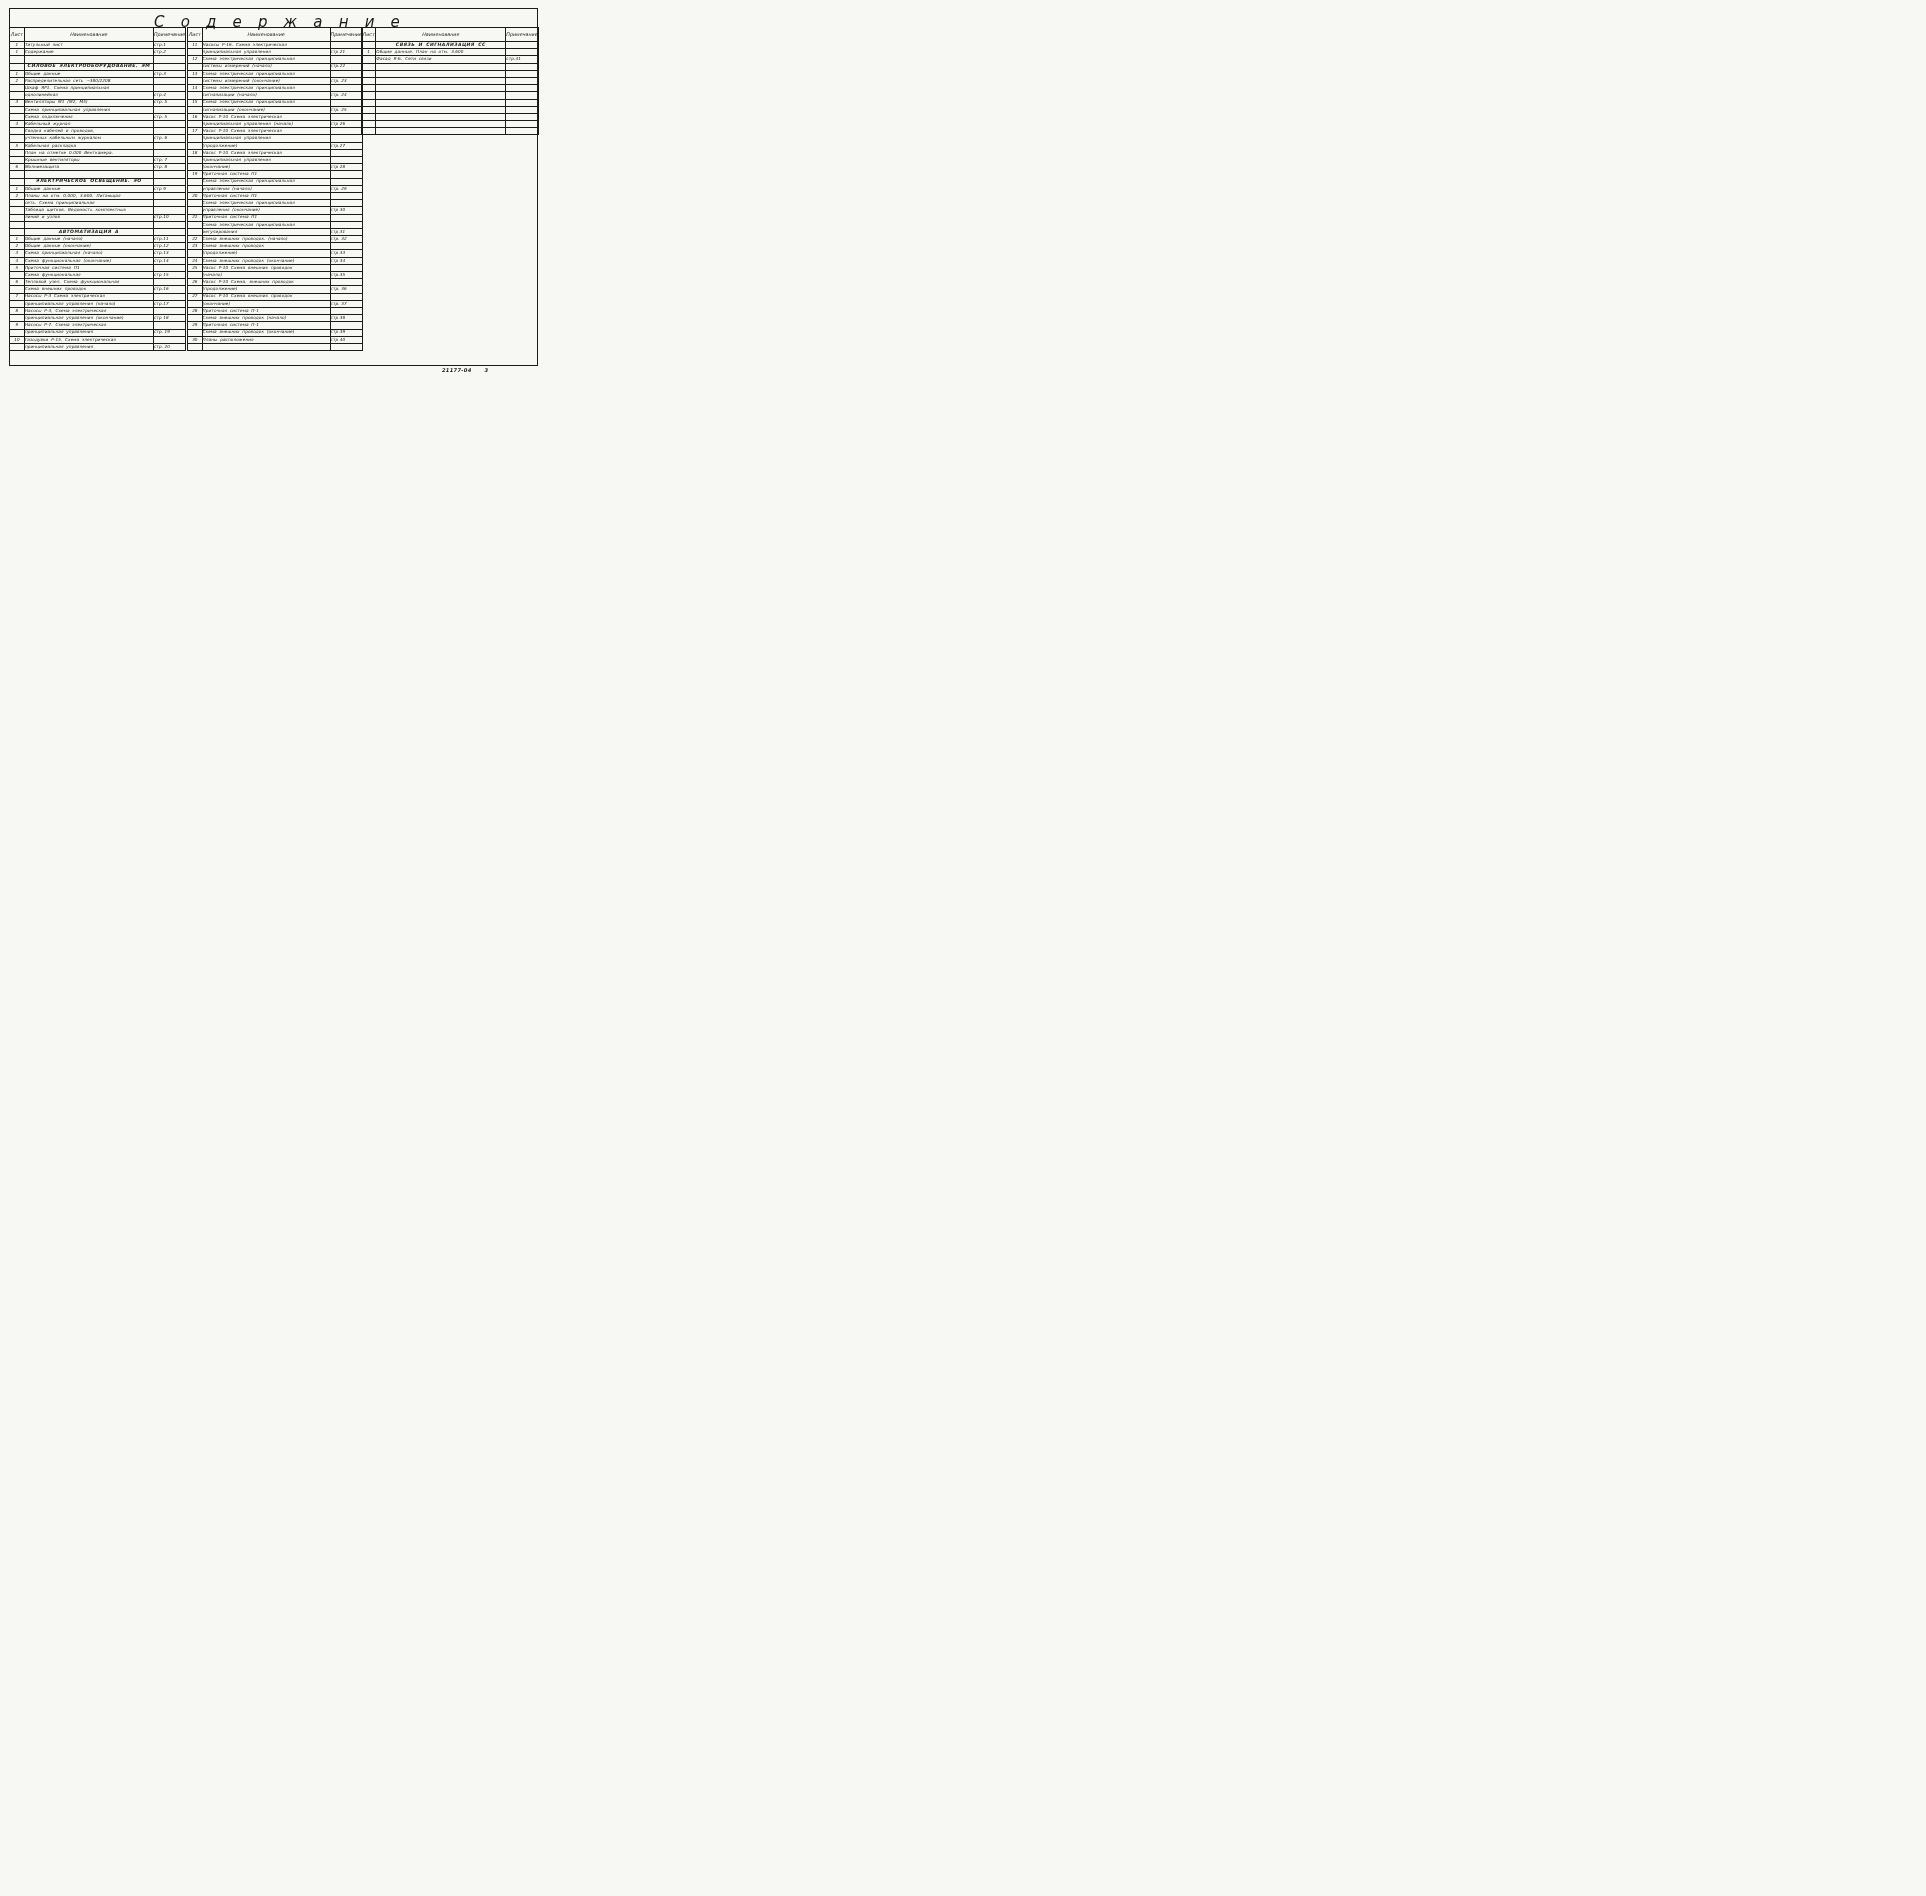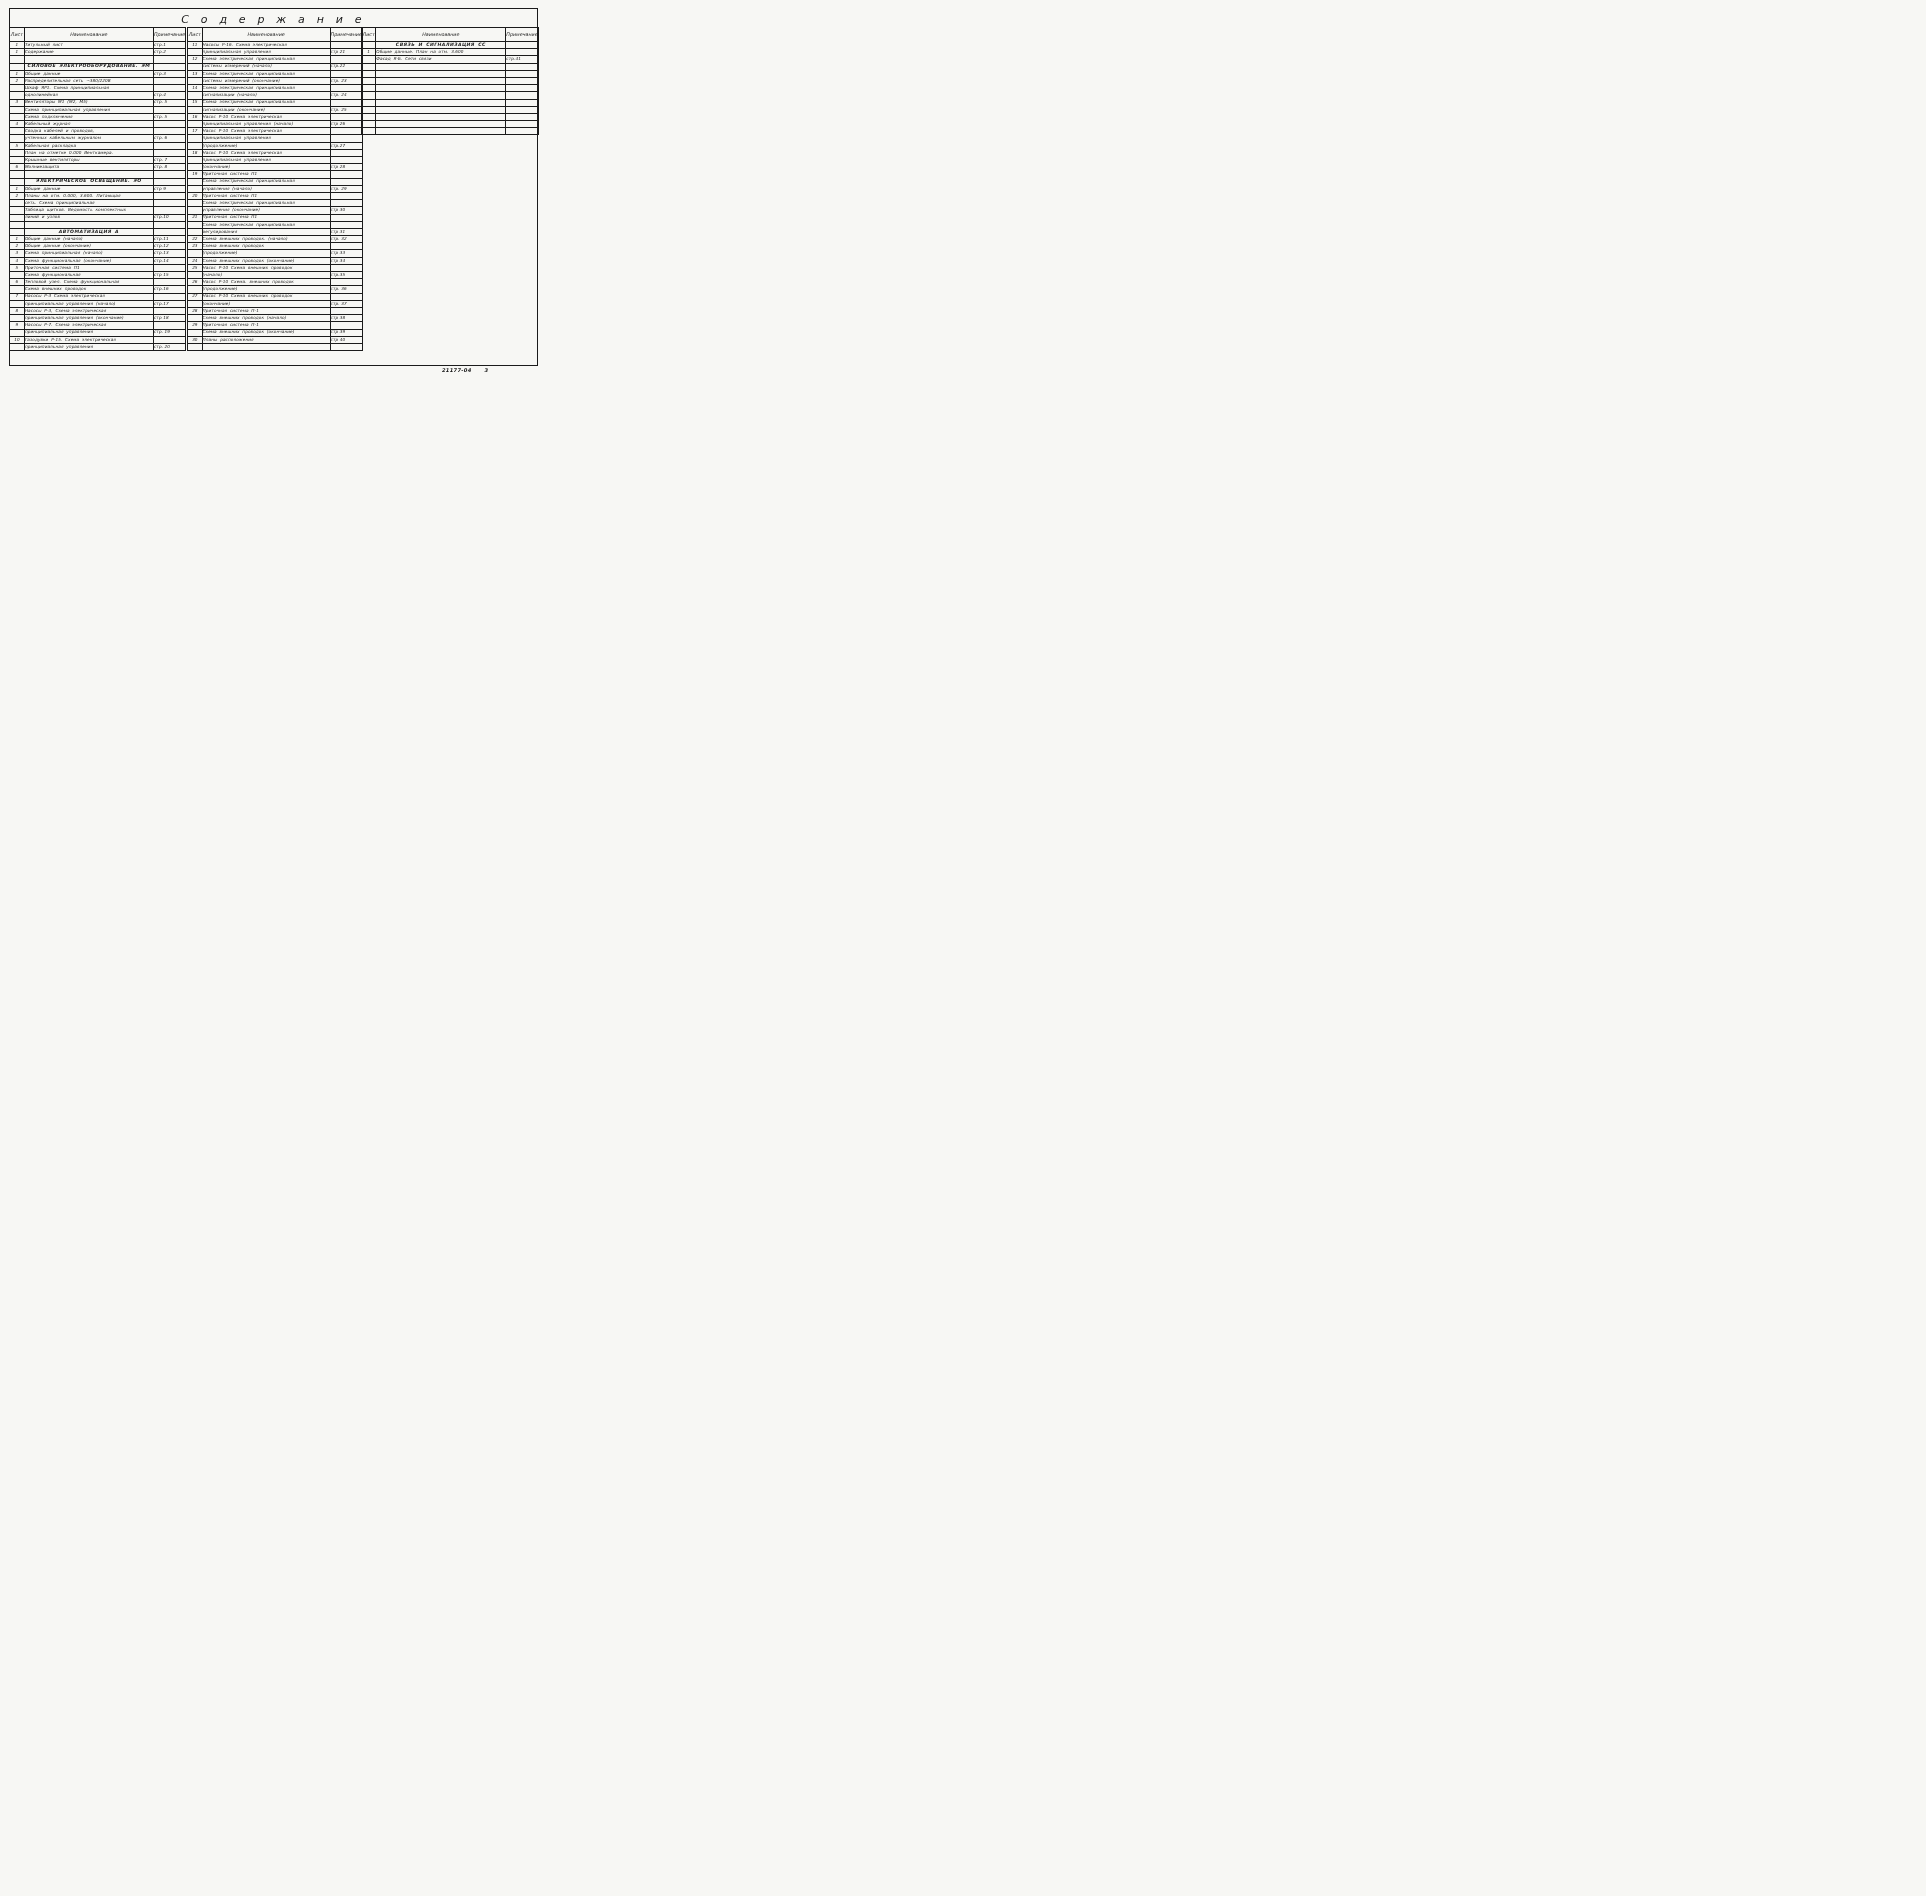--- a/index.html
+++ b/index.html
@@ -20,21 +20,21 @@
   }
   .sheet-border{
     position:absolute;left:8.9px;top:8px;width:529px;height:358px;
     border:1px solid var(--ink);
     box-sizing:border-box;
   }
   .doc-title{
     position:absolute;left:154px;top:13px;width:239px;
     text-align:center;
     font-style:italic;
-    font-size:11px;
+    font-size:15px;
     letter-spacing:0.38em;
     white-space:nowrap;
     color:var(--ink);
   }
   table.toc{
     position:absolute;top:27px;
     border-collapse:collapse;
     table-layout:fixed;
     background:transparent;
   }

